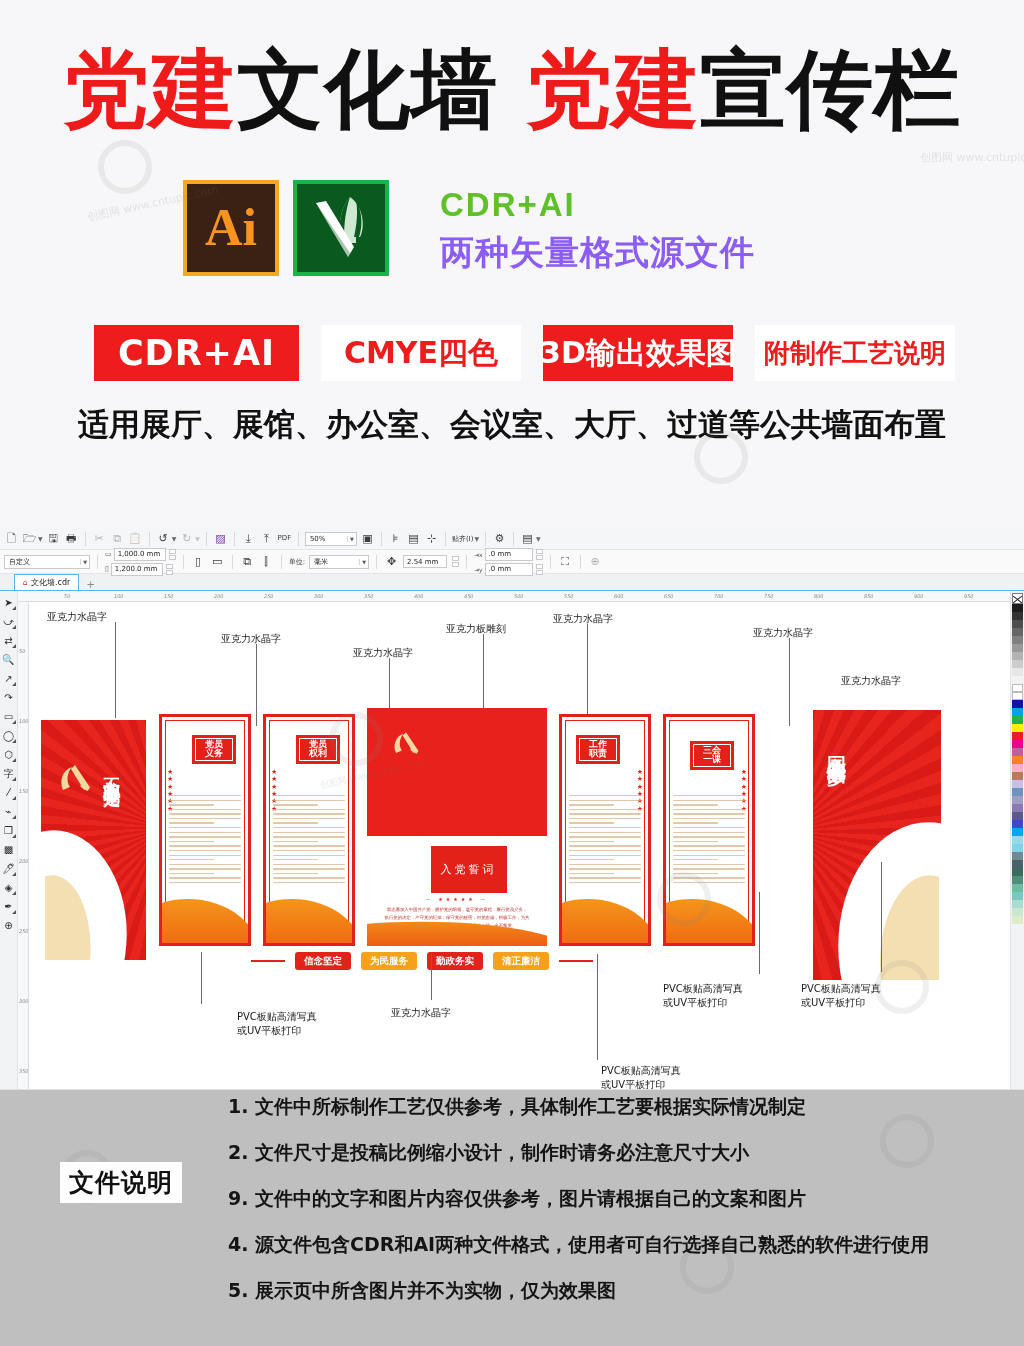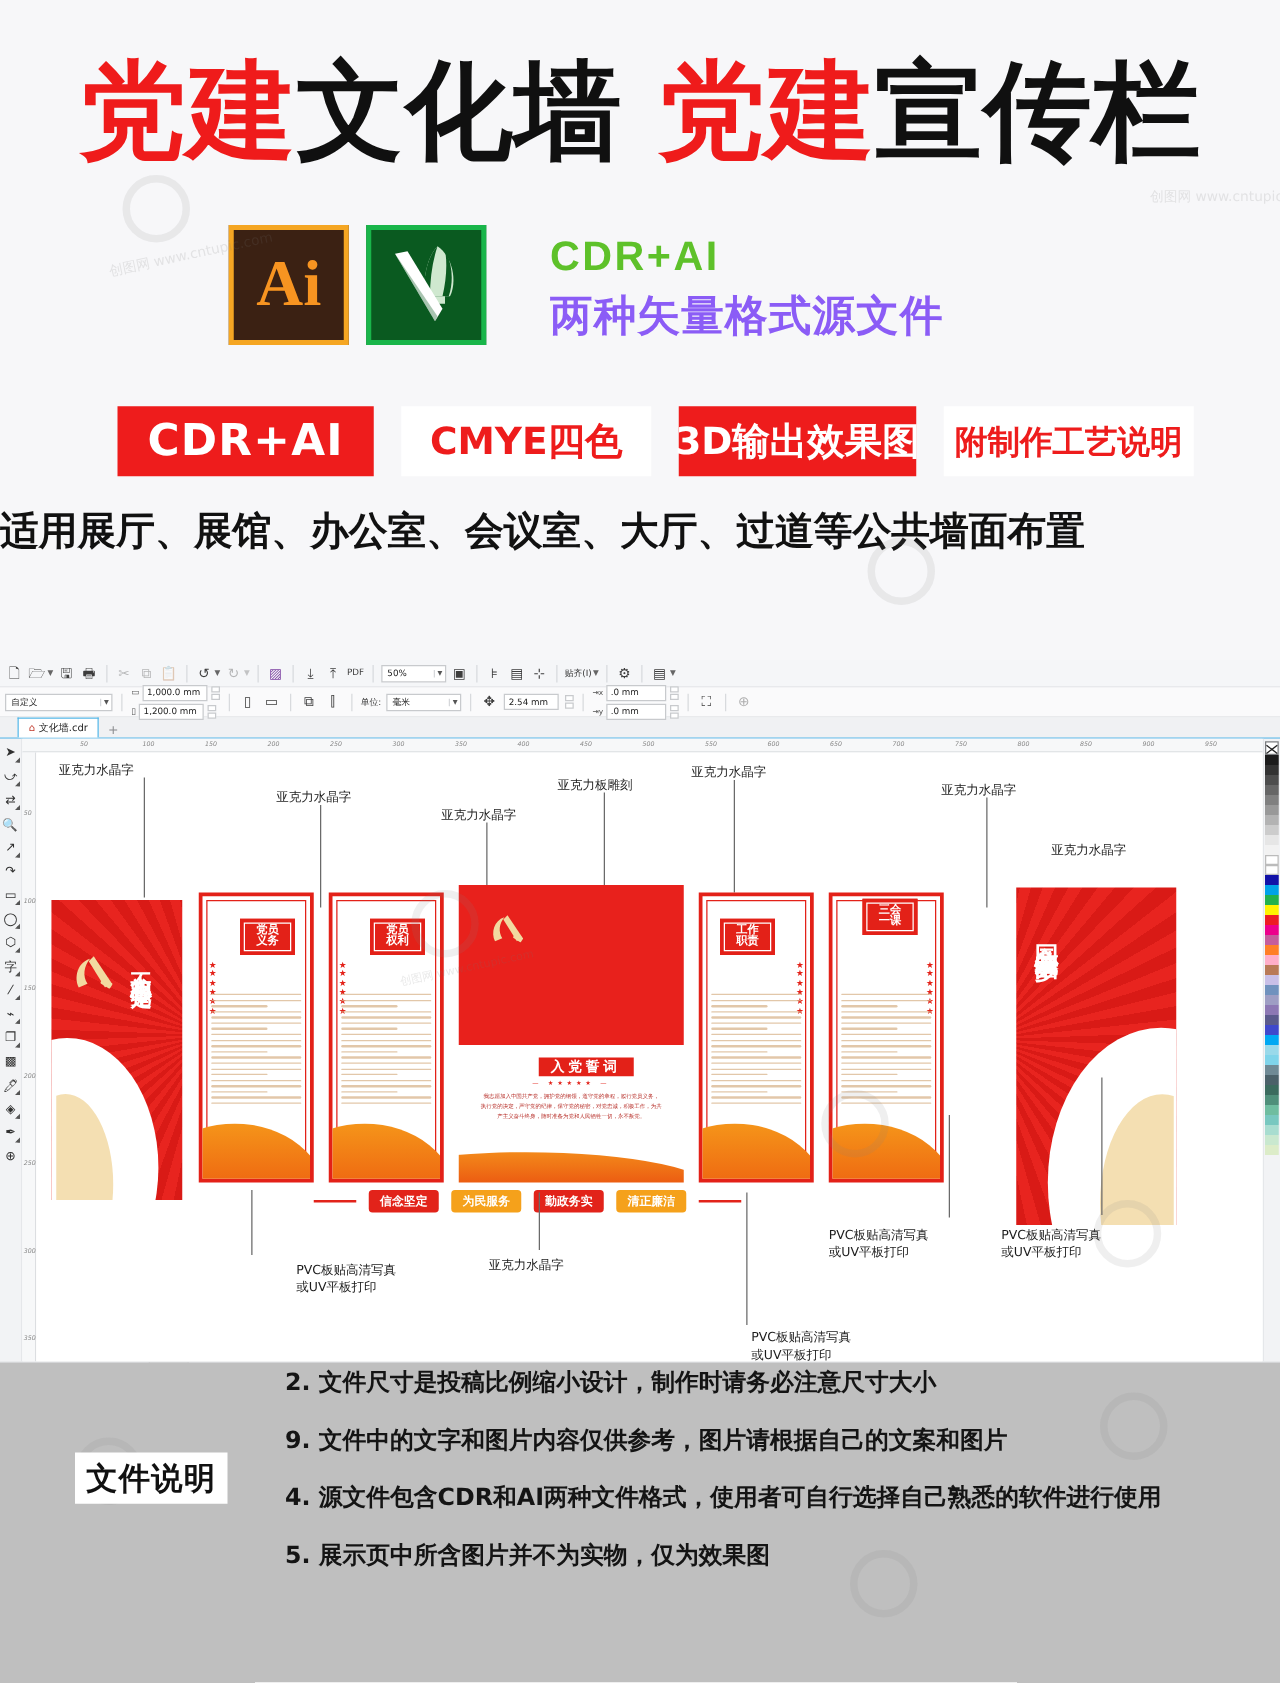--- a/index.html
+++ b/index.html
@@ -35,21 +35,21 @@
   .badges { position:absolute; left:94px; top:325px; display:flex; align-items:stretch; gap:22px; }
   .badge { display:flex; align-items:center; justify-content:center; height:56px; padding:0 14px;
     font-size:30px; font-weight:bold; white-space:nowrap; }
   .badge.fill { background:#ee1c1c; color:#fff; }
   .badge.out  { background:#fff; color:#ee1c1c; }
   .badge.b1 { width:205px; font-size:35px; letter-spacing:1px;}
   .badge.b2 { width:200px;text-align:center; }
   .badge.b3 { width:190px; }
   .badge.b4 { width:200px; font-size:26px; }
 
-  .useline { position:absolute; left:0; top:404px; width:1024px; text-align:left;
+  .useline { position:absolute; left:0; top:404px; width:1024px; text-align:center;
     font-size:31px; font-weight:bold; color:#111; white-space:nowrap; }
   .cdrline { position:absolute; left:0; top:462px; width:1024px; text-align:center;
     font-size:38px; font-weight:bold; color:#f41313; white-space:nowrap; letter-spacing:1px;}
 
   
   .app { position:absolute; left:0; top:528px; width:1024px; height:562px;
     background:#f3f4f6; font-size:8px; color:#333; }
   .tbrow { height:22px; display:flex; align-items:center; background:#f5f6f8;
     border-bottom:1px solid #e3e5e8; padding-left:4px; gap:3px; }
   .tbrow2 { height:24px; display:flex; align-items:center; background:#fafafb;
@@ -116,21 +116,21 @@
     outline-offset:-4px; }
   .plines { position:absolute; left:8%; right:8%; }
   .plines b { display:block; height:1.4px; background:#d8b48c; margin-bottom:3.2px; border-radius:1px; opacity:.75;}
   .plines b.s { width:62%; }
   .pwave { position:absolute; left:0; right:0; bottom:0; height:26%;
     background:linear-gradient(180deg,#f7a21c,#ef6c12); clip-path: ellipse(85% 100% at 30% 125%); }
   .stars { position:absolute; color:#e32118; font-size:7px; line-height:1.05; text-align:center; }
 
   .centerRed { position:absolute; background:#e8211c; }
   .oath { position:absolute; background:#fff; }
-  .oathTitle { color:#fff; background:#e32118; font-weight:bold; font-size:11px; padding:0 10px;
+  .oathTitle { color:#fff; background:#e32118; font-weight:normal; font-size:11px; padding:16px 10px;
      letter-spacing:3px; display:inline-block;margin-left:23px;}
 
   .pillrow { position:absolute; display:flex; align-items:center; gap:10px; }
   .pill { font-size:9.5px; font-weight:bold; color:#fff; padding:2.5px 9px; border-radius:3px; white-space:nowrap;}
   .pill.red { background:#e2231a; }
   .pill.org { background:#f5a11b; }
   .pillline { height:1.5px; width:34px; background:#e2231a; }
 
   .bannerR { position:absolute; right:0px; top:48px; width:128px; height:270px;
     background:repeating-conic-gradient(from 340deg at -18% 45%, #e8241f 0deg 4deg, #d91a16 4deg 8deg);
@@ -543,21 +543,21 @@
                   <b class="s"></b>
                   <b></b>
                   <b></b>
               </div>
               <div class="pwave"></div>
             </div>
 
             <div class="panel" style="left:622px; top:52px; width:92px; height:232px;">
               <div class="inner"></div>
               <div class="stars" style="right:5px; top:52px;">★<br>★<br>★<br>★<br>★<br>★</div>
-              <div class="ptitle" style="left:24px; top:2px; width:44px;">
+              <div class="ptitle" style="left:24px; top:24px; width:44px;">
                 <span>三会</span><br>
                 <span>一课</span>
               </div>
               <div class="plines" style="top:78px;">
                 <b></b>
                   <b></b>
                   <b class="s"></b>
                   <b></b>
                   <b></b>
                   <b></b>
@@ -711,19 +711,20 @@
     </div>
   </div>
 
   <div class="notes">
     <div class="wmc" style="left:60px; top:60px;"></div>
     <div class="wmc" style="left:680px; top:150px;"></div>
     <div class="wmc" style="left:880px; top:24px;"></div>
   </div>
   <div class="notes-tag">文件说明</div>
   <div class="notes-list">
+    <div class="note">1. 文件中所标制作工艺仅供参考，具体制作工艺要根据实际情况制定</div>
     <div class="note">2. 文件尺寸是投稿比例缩小设计，制作时请务必注意尺寸大小</div>
     <div class="note">9. 文件中的文字和图片内容仅供参考，图片请根据自己的文案和图片</div>
     <div class="note">4. 源文件包含CDR和AI两种文件格式，使用者可自行选择自己熟悉的软件进行使用</div>
     <div class="note">5. 展示页中所含图片并不为实物，仅为效果图</div>
   </div>
 
 </div>
 
 </body></html>

